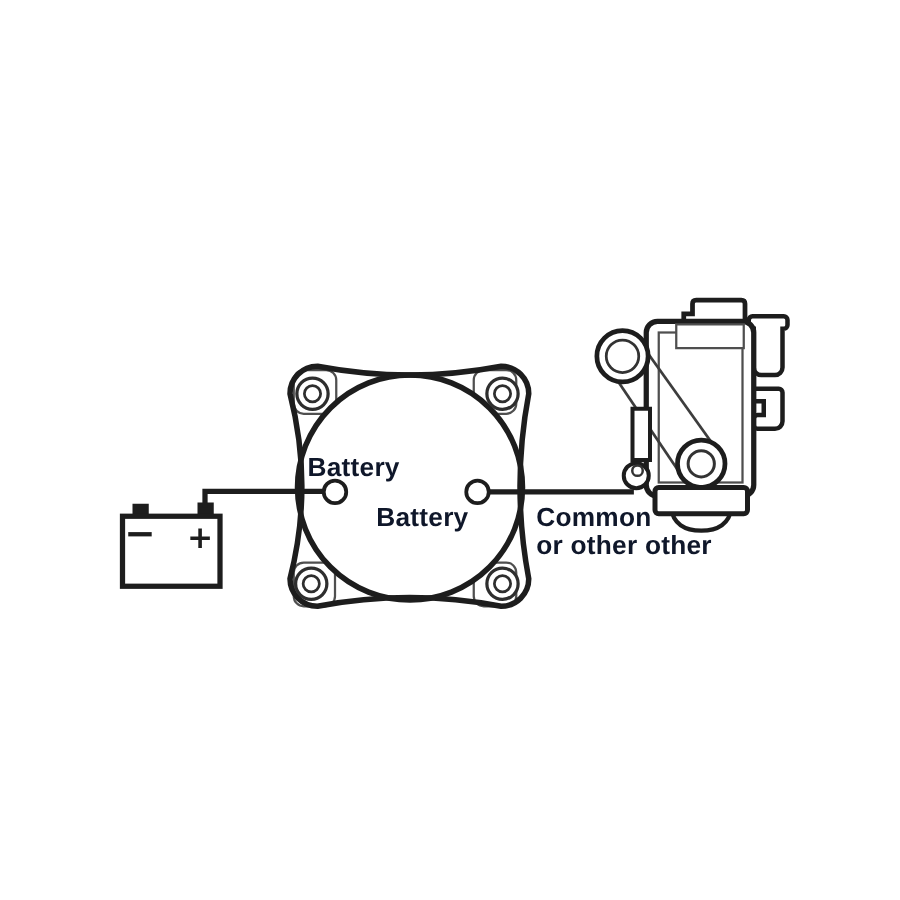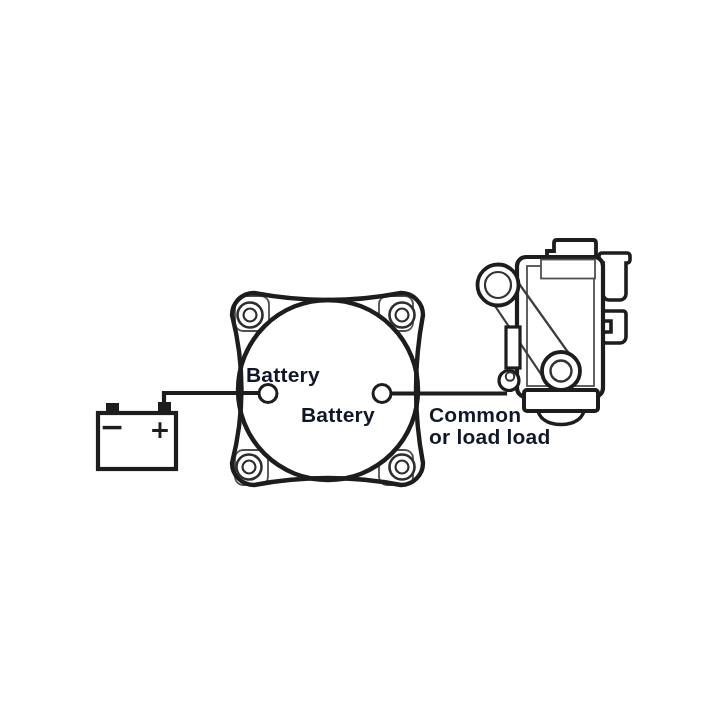--- a/index.html
+++ b/index.html
@@ -107,16 +107,16 @@
     <circle cx="509" cy="380.5" r="10" fill="#ffffff" stroke="#1d1d1d" stroke-width="3.2"></circle>
     <circle cx="510" cy="376.5" r="4.2" fill="#ffffff" stroke="#333333" stroke-width="2"></circle>
   </svg>
 
   <div class="label label-battery">Battery</div>
 
   <div class="label label-common">Battery</div>
 
   <div class="label label-load">
     <div>Common</div>
-    <div>or load load</div>
+    <div>or other other</div>
   </div>
 
 </div>
 
 </body></html>

